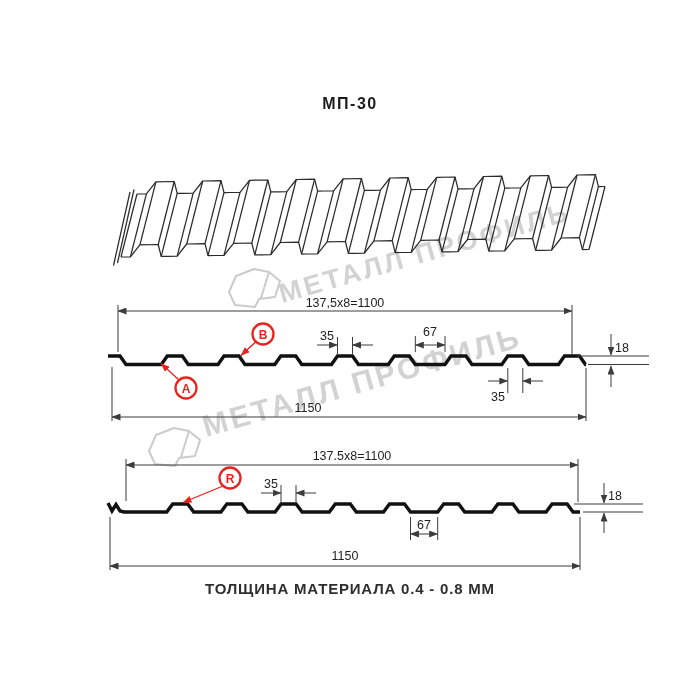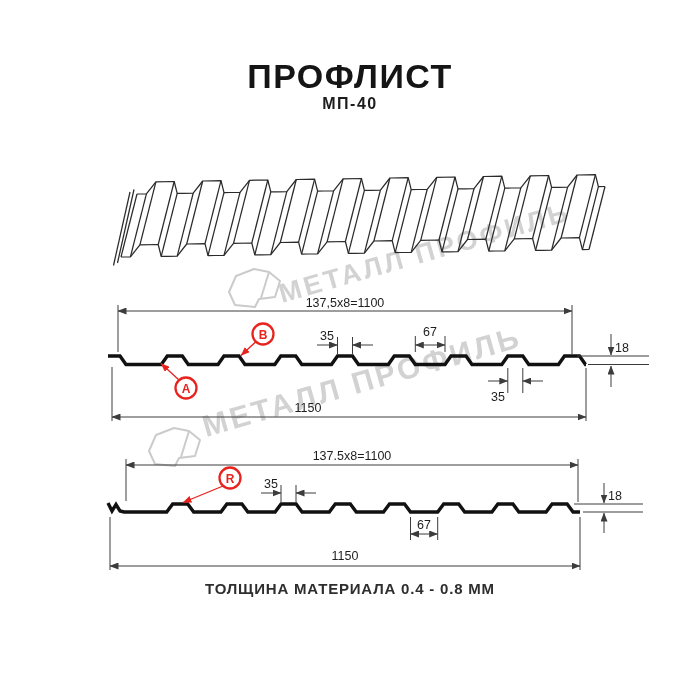--- a/index.html
+++ b/index.html
@@ -22,22 +22,21 @@
           fill:#e8231d;text-anchor:middle;}
   .wmtxt{font-family:"Liberation Sans",sans-serif;font-weight:700;fill:#d2d2d2;
          letter-spacing:3px;}
   .wmlogo{stroke:#cbcbcb;stroke-width:2;fill:none;stroke-linejoin:round;}
 </style>
 </head>
 <body>
 
 <div class="page">
 
-  <div class="title">ПРОФЛИСТ</div>
-  <div class="subtitle">МП-40</div>
+  <div class="subtitle">МП-30</div>
 
   <svg width="700" height="700" viewBox="0 0 700 700">
     <defs>
       <marker id="arrK" markerUnits="userSpaceOnUse" markerWidth="9" markerHeight="7" refX="8.5" refY="3.5" orient="auto-start-reverse">
         <path d="M0,0 L9,3.5 L0,7 Z" fill="#3c3c3c"></path>
       </marker>
       <marker id="arrR" markerUnits="userSpaceOnUse" markerWidth="9" markerHeight="7" refX="8.5" refY="3.5" orient="auto-start-reverse">
         <path d="M0,0 L9,3.5 L0,7 Z" fill="#e8231d"></path>
       </marker>
     </defs>

